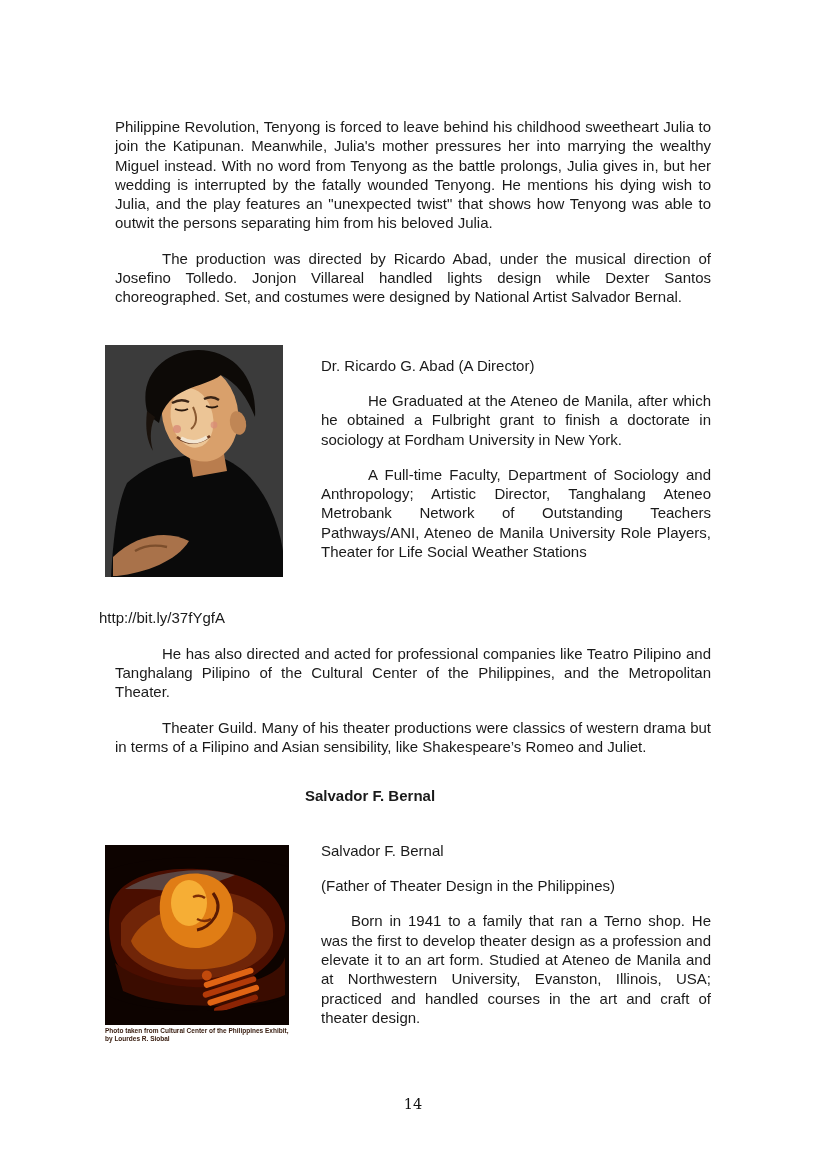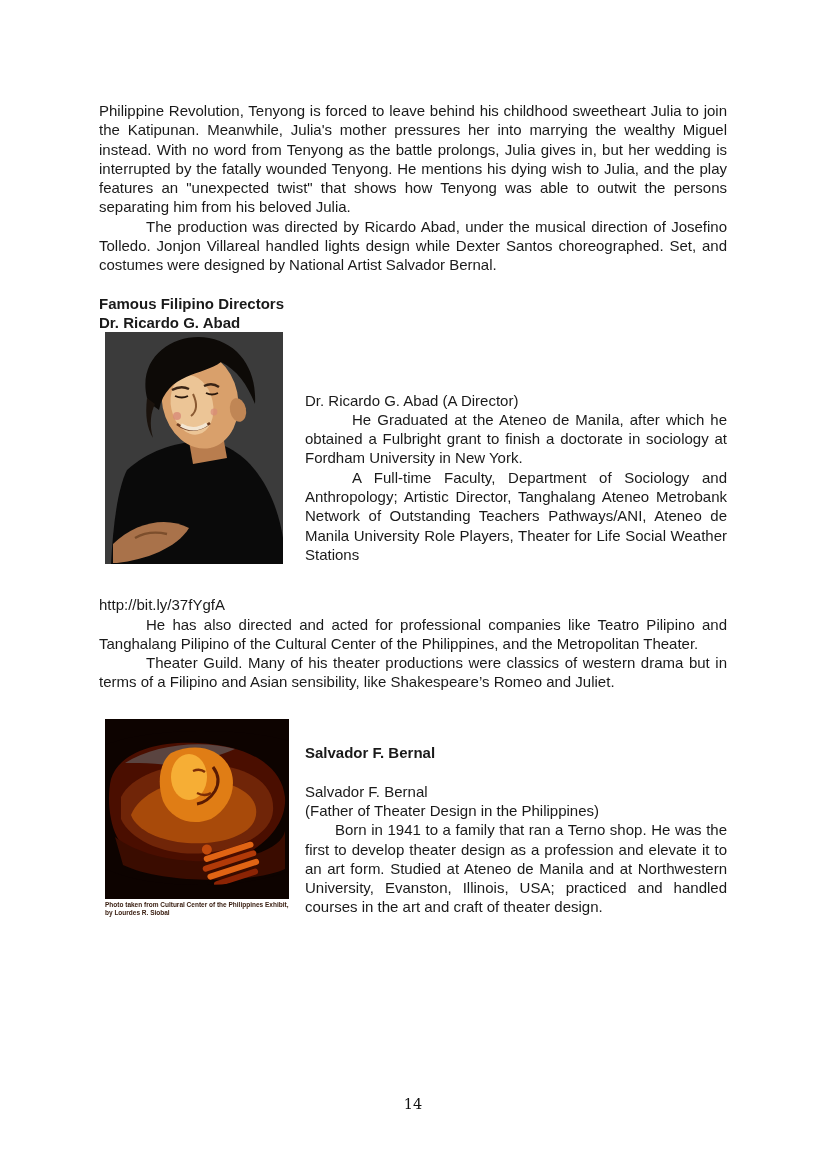--- a/index.html
+++ b/index.html
@@ -11,21 +11,21 @@
     color:#1a1a1a;
     overflow:hidden;
   }
   .content{
     position:absolute;
     left:99px;top:101px;
     width:628px;
     font-size:15px;
     line-height:19.3px;
   }
-  .p{margin:0;text-align:justify;}
+  .p{margin:16px;text-align:justify;}
   .indent{text-indent:47px;}
   .indent-sm{text-indent:30px;}
   .heading-block{margin-top:19px;}
   .h{margin:0;font-weight:bold;line-height:19.3px;}
   .row{display:flex;align-items:flex-end;}
   .row1 .photo-wrap{margin-left:6px;width:178px;flex:0 0 auto;}
   .row1 .col{margin-left:22px;width:422px;padding-top:17px;}
   .row2{margin-top:27px;}
   .row2 .photo-wrap{margin-left:6px;width:184px;flex:0 0 auto;}
   .row2 .col{margin-left:16px;width:422px;padding-top:3px;}
@@ -57,24 +57,20 @@
 </style>
 </head>
 <body>
 
 <div class="page">
   <div class="content">
 
     <p class="p">Philippine Revolution, Tenyong is forced to leave behind his childhood sweetheart Julia to join the Katipunan. Meanwhile, Julia's mother pressures her into marrying the wealthy Miguel instead. With no word from Tenyong as the battle prolongs, Julia gives in, but her wedding is interrupted by the fatally wounded Tenyong. He mentions his dying wish to Julia, and the play features an "unexpected twist" that shows how Tenyong was able to outwit the persons separating him from his beloved Julia.</p>
     <p class="p indent">The production was directed by Ricardo Abad, under the musical direction of Josefino Tolledo. Jonjon Villareal handled lights design while Dexter Santos choreographed. Set, and costumes were designed by National Artist Salvador Bernal.</p>
 
-    <div class="heading-block">
-      <p class="h">Famous Filipino Directors</p>
-      <p class="h">Dr. Ricardo G. Abad</p>
-    </div>
 
     <div class="row row1">
       <div class="photo-wrap">
         <svg class="photo" width="178" height="232" viewBox="0 0 178 232">
           <rect width="178" height="232" fill="#3b3b3b"></rect>
 
           <path d="M22 138 C50 112 96 102 124 116 C154 132 172 168 178 206 L178 232 L6 232 C8 196 12 158 22 138 Z" fill="#0a0a0a"></path>
 
           <path d="M82 98 L116 92 L122 126 L88 132 Z" fill="#b97d4e"></path>
 

